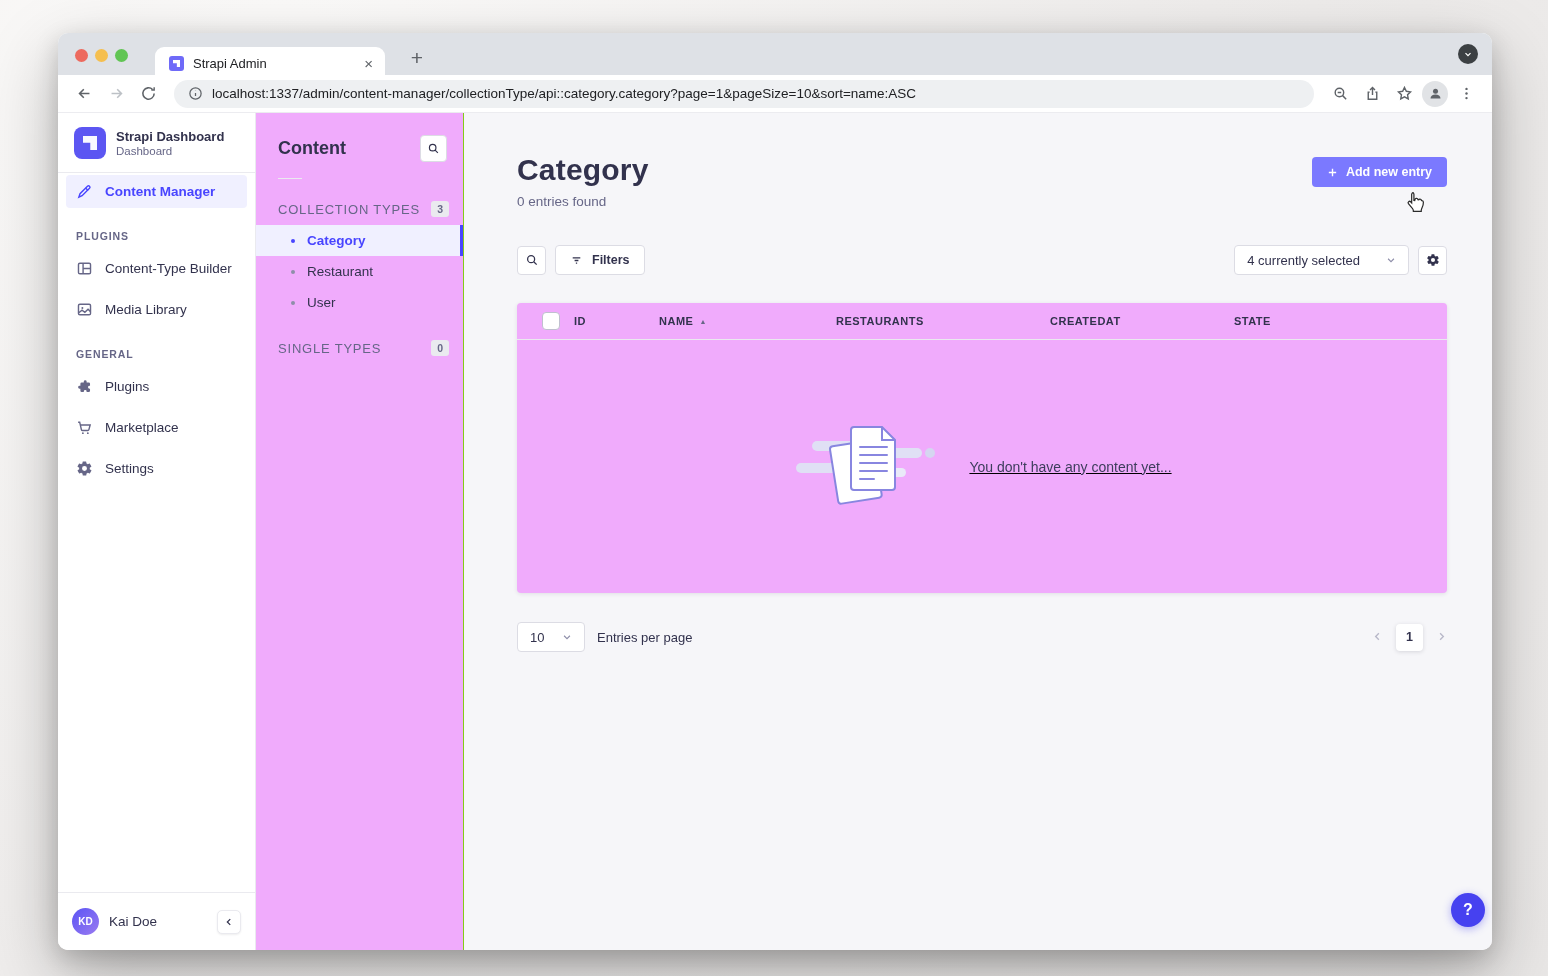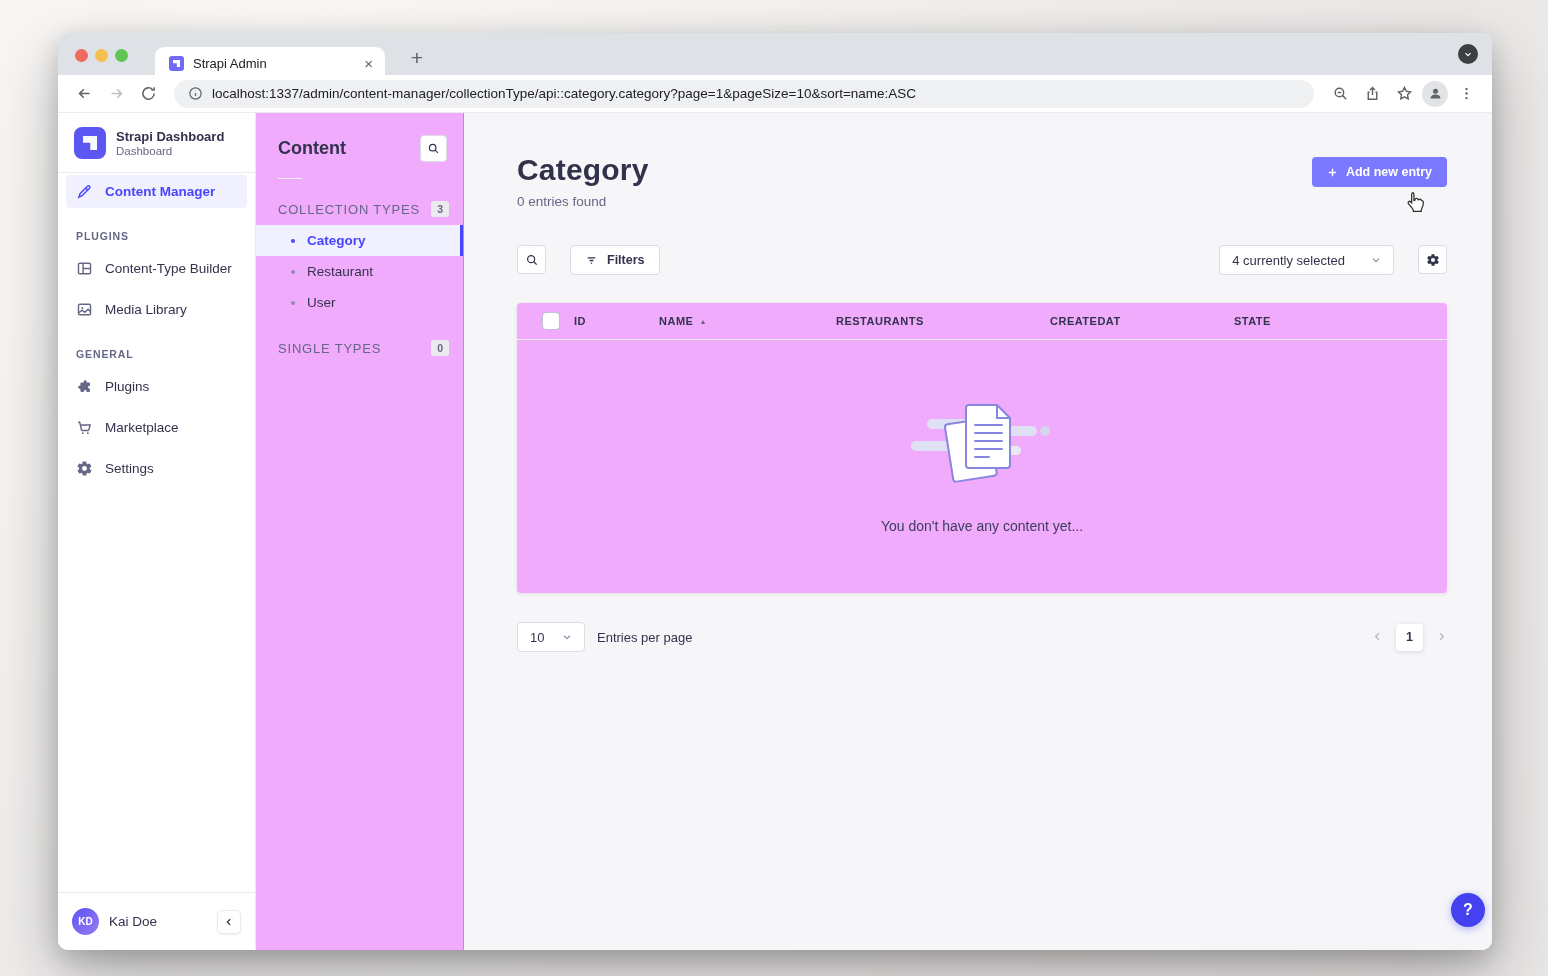--- a/index.html
+++ b/index.html
@@ -95,42 +95,42 @@
   
   .main { flex:1; padding:40px 45px 0 53px; position:relative; }
   .main-head { display:flex; align-items:flex-start; justify-content:space-between; }
   .page-title { font-size:30px; font-weight:bold; color:#32324d; letter-spacing:.2px; }
   .page-sub { font-size:13.5px; color:#666687; margin-top:7px; }
   .btn-primary { background:#7b79ff; color:#fff; font-size:12.5px; font-weight:bold; border:none;
     border-radius:4px; height:30px; padding:0 15px; display:flex; align-items:center; gap:8px;
     font-family:"Liberation Sans", sans-serif; margin-top:4px; }
   .btn-primary svg { width:11px; height:11px; }
   .action-row { display:flex; align-items:center; justify-content:space-between; margin-top:36px; }
-  .action-left, .action-right { display:flex; gap:24px; }
+  .action-left, .action-right { display:flex; align-items:center; gap:9px; }
   .btn-outline { background:#fff; border:1px solid #dcdce4; border-radius:4px; height:30px;
     display:flex; align-items:center; gap:9px; padding:0 14px; font-size:12.5px; font-weight:bold;
     color:#32324d; font-family:"Liberation Sans", sans-serif; }
   .btn-outline svg { width:13px; height:13px; }
   .icon-btn { width:29px; height:29px; background:#fff; border:1px solid #dcdce4; border-radius:4px;
     display:flex; align-items:center; justify-content:center; }
   .icon-btn svg { width:14px; height:14px; }
   .select-box { background:#fff; border:1px solid #dcdce4; border-radius:4px; height:30px;
     display:flex; align-items:center; gap:26px; padding:0 12px; font-size:13px; color:#32324d; }
   .select-box .chev svg { width:10px; height:10px; }
   
   .table-card { margin-top:28px; background:#f0abfc; border-radius:4px;
     box-shadow:0 1px 4px rgba(33,33,52,.1); height:290px; display:flex; flex-direction:column; }
   .thead { display:flex; align-items:center; height:37px; border-bottom:1px solid #eaeaef; }
   .th { font-size:11px; font-weight:bold; letter-spacing:.5px; color:#32324d; text-transform:uppercase; }
   .col-check { width:57px; display:flex; justify-content:flex-end; padding-right:14px; }
   .checkbox { width:18px; height:18px; border:1px solid #c0c0cf; border-radius:4px; background:#fff; }
   .col-id { width:85px; } .col-name { width:177px; display:flex; align-items:center; gap:6px; }
   .col-rest { width:214px; } .col-created { width:184px; } .col-state { flex:1; }
   .sort-asc { font-size:7px; color:#666687; }
-  .empty-zone { flex:1; display:flex; flex-direction:column; align-items:center; justify-content:center; gap:27px; }
+  .empty-zone { flex:1; display:flex; flex-direction:row; align-items:center; justify-content:center; gap:27px;text-decoration:underline; }
   .empty-text { font-size:14px; color:#3d3d5c; }
   
   .pager-row { display:flex; align-items:center; justify-content:space-between; margin-top:29px; }
   .pager-left { display:flex; align-items:center; gap:12px; }
   .pagesize { width:68px; justify-content:space-between; gap:0; }
   .pager-label { font-size:13px; color:#32324d; }
   .pager-right { display:flex; align-items:center; gap:13px; }
   .page-chev svg { width:11px; height:11px; }
   .page-num { width:27px; height:27px; background:#fff; border-radius:4px; display:flex; align-items:center;
     justify-content:center; font-size:12.5px; font-weight:bold; color:#32324d;

